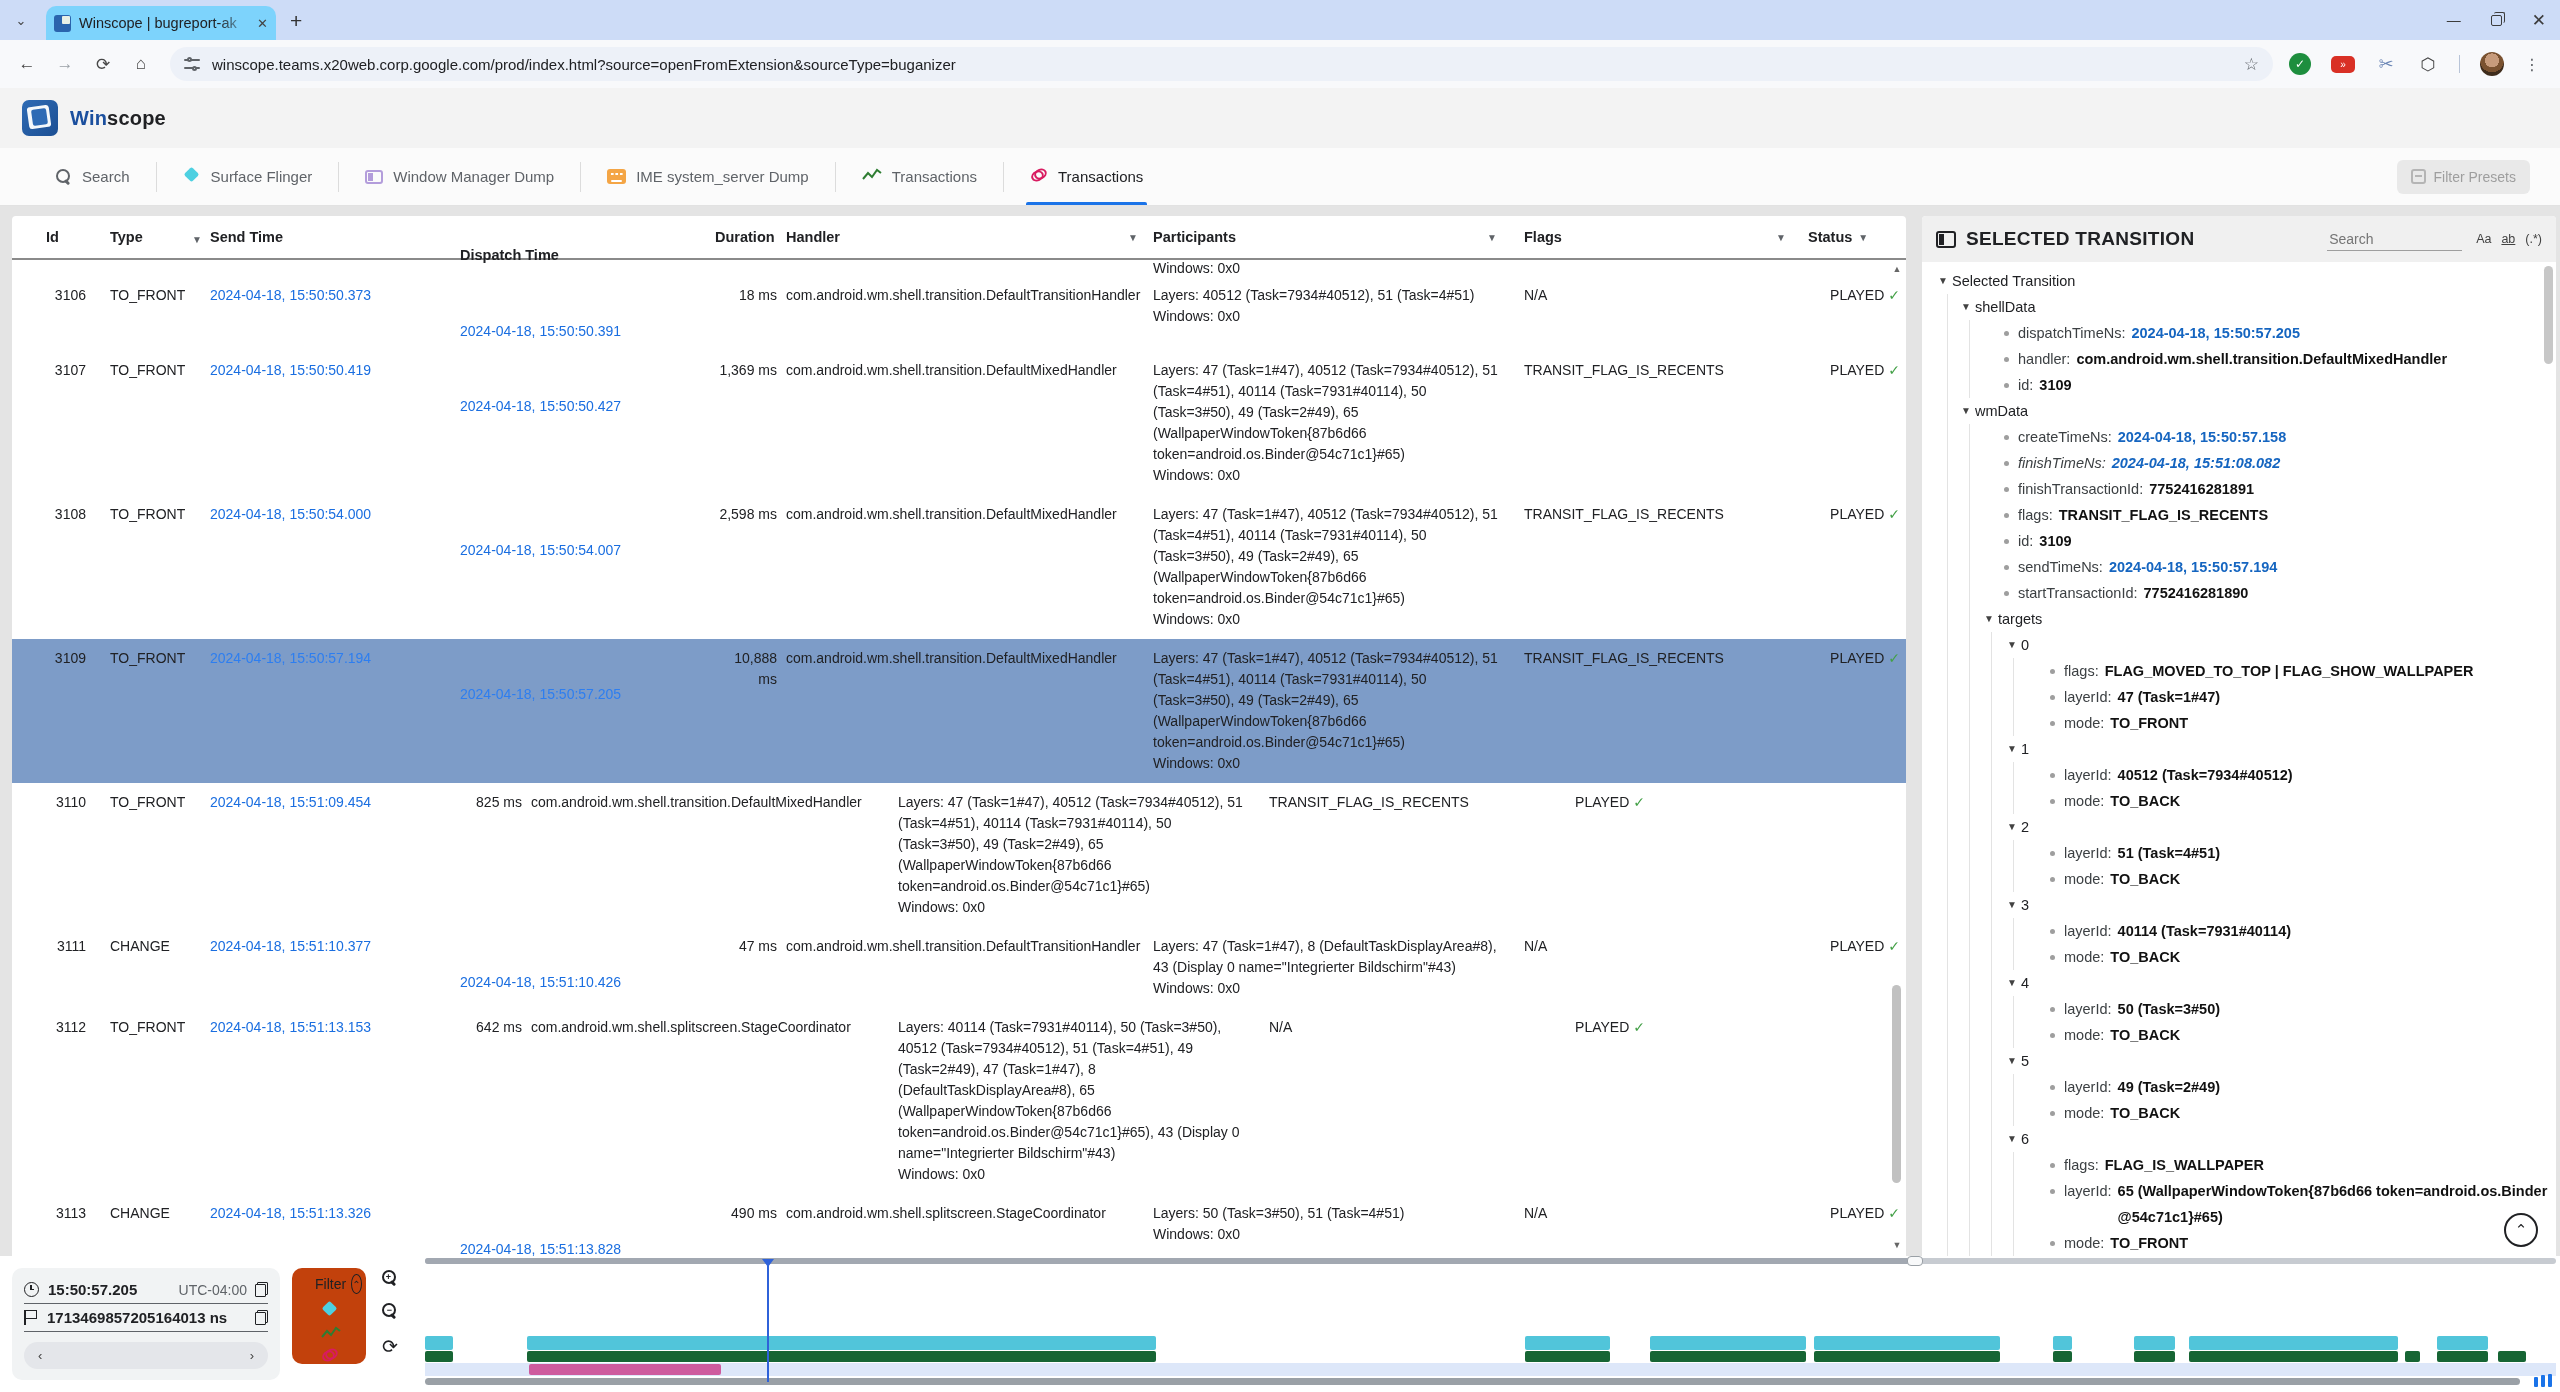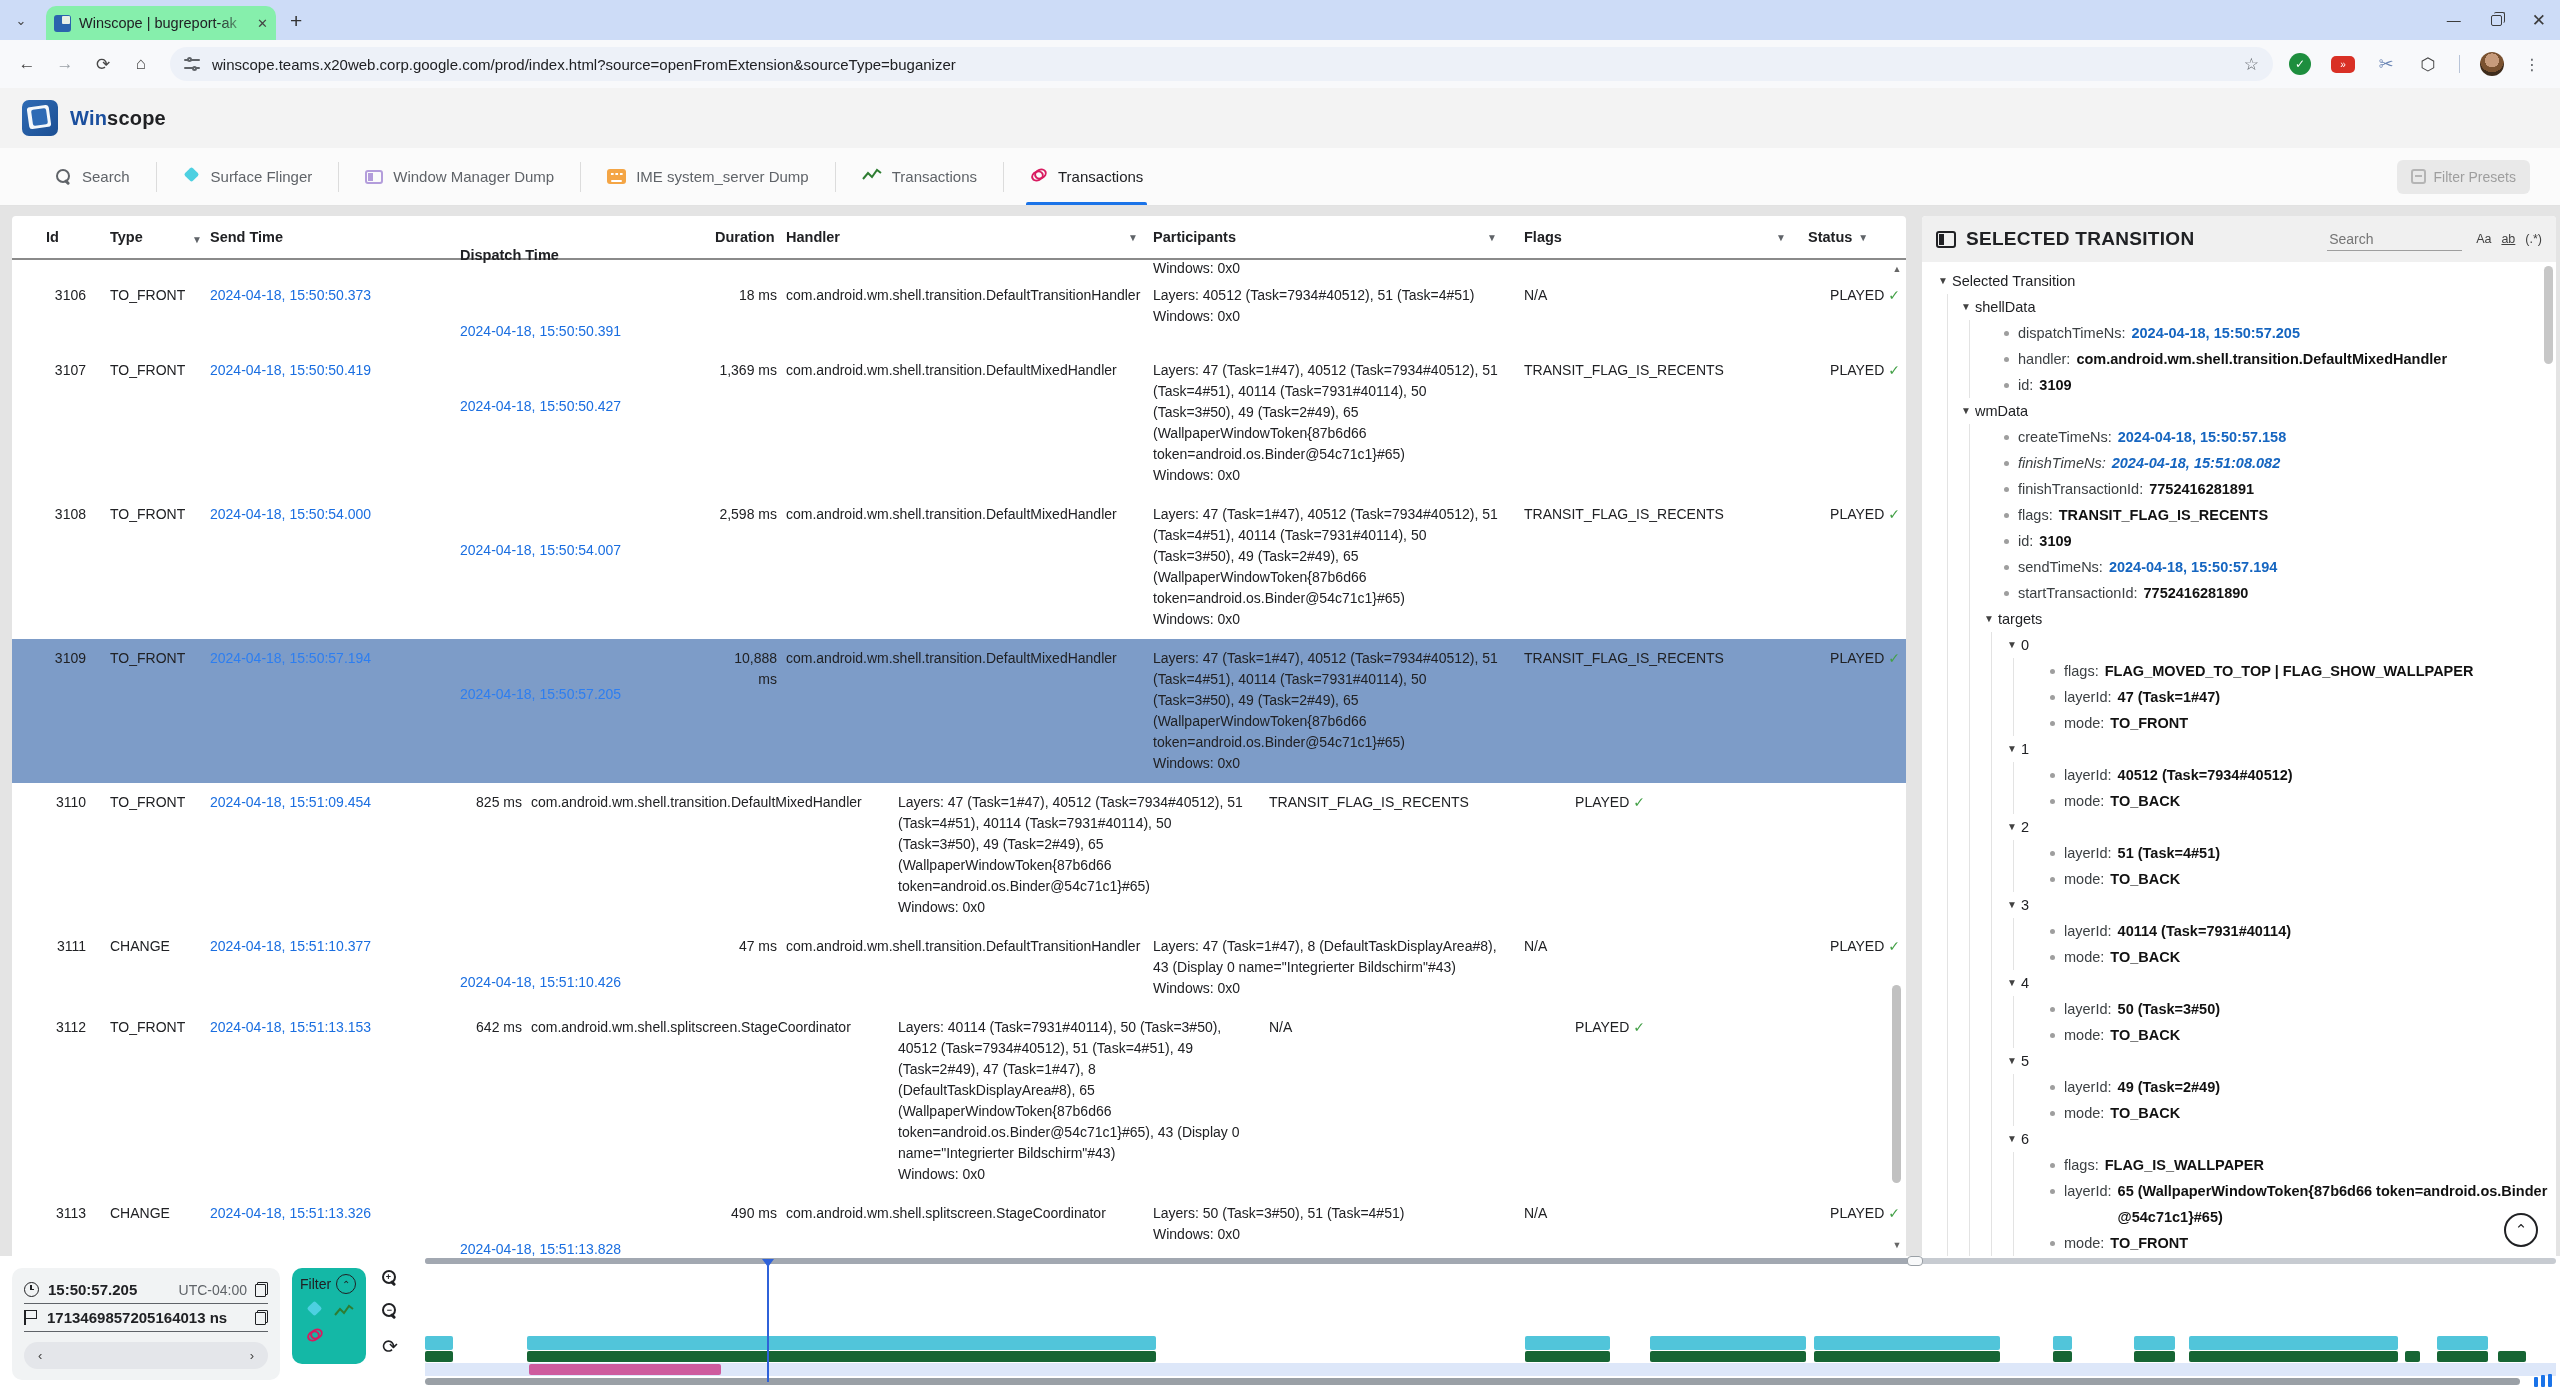--- a/index.html
+++ b/index.html
@@ -2,21 +2,21 @@
 <html><head>
 <meta charset="utf-8">
 <style>
   * { box-sizing: border-box; margin: 0; padding: 0; }
   html,body { width:2560px; height:1392px; overflow:hidden;
     font-family:"Liberation Sans","DejaVu Sans",sans-serif; background:#fff; }
 
   
   .tabstrip { height:40px; background:#cddcf7; display:flex; align-items:center; position:relative; }
   .tab-search-caret { width:26px;height:26px;margin-left:8px;border-radius:50%;display:flex;align-items:center;justify-content:center;color:#444;font-size:13px; }
-  .btab { margin-left:12px; width:230px; height:34px; background:#86efac; border-radius:10px 10px 0 0; display:flex; align-items:center; padding:0 8px; position:relative; top:3px; }
+  .btab { margin-left:12px; width:230px; height:34px; background:#7dd3fc; border-radius:10px 10px 0 0; display:flex; align-items:center; padding:0 8px; position:relative; top:3px; }
   .btab .fav { width:17px;height:17px;border-radius:3px;background:#2a64ad;position:relative;flex:none; }
   .btab .fav:after{content:"";position:absolute;right:1px;top:1px;width:8px;height:8px;background:#e8f0e6;border-radius:1px;}
   .btab .t { font-size:14.5px;color:#202124;margin-left:8px;white-space:nowrap;overflow:hidden;flex:1;
     -webkit-mask-image:linear-gradient(90deg,#000 80%,transparent);mask-image:linear-gradient(90deg,#000 80%,transparent);}
   .btab .x { font-size:13px;color:#444;margin-left:4px;cursor:pointer; }
   .newtab { font-size:21px;color:#333;margin-left:14px;cursor:pointer;line-height:1; }
   .winctl { position:absolute; right:14px; top:0; height:40px; display:flex; align-items:center; gap:30px; color:#3c3c3c; font-size:14px; }
   .winctl span{cursor:pointer;}
   .restore-glyph{display:inline-block;width:11px;height:11px;border:1.5px solid #3c3c3c;border-radius:2px;position:relative;}
   .restore-glyph:after{content:"";position:absolute;left:2px;bottom:2px;right:-4px;top:-4px;border:1.5px solid #3c3c3c;border-left:none;border-bottom:none;border-radius:2px;}
@@ -141,21 +141,21 @@
   .i-clock:after{content:"";position:absolute;left:5px;top:2px;width:1.7px;height:5px;background:#202124;}
   .i-clock:before{content:"";position:absolute;left:5px;top:5.5px;width:4px;height:1.7px;background:#202124;}
   .i-flag{width:13px;height:15px;position:relative;margin-right:10px;flex:none;}
   .i-flag:before{content:"";position:absolute;left:0;top:0;width:1.8px;height:15px;background:#202124;}
   .i-flag:after{content:"";position:absolute;left:1.8px;top:0;width:10px;height:7px;border:1.6px solid #202124;border-left:none;}
   .i-copy{width:13px;height:15px;position:relative;margin-left:8px;flex:none;cursor:pointer;}
   .i-copy:before{content:"";position:absolute;right:0;top:0;width:9px;height:11px;border:1.6px solid #202124;border-radius:1px;background:#f1f3f4;}
   .i-copy:after{content:"";position:absolute;left:0;bottom:0;width:9px;height:11px;border:1.6px solid #202124;border-radius:1px;background:#f1f3f4;}
   .tsnav { margin-top:10px; height:27px; background:#e4e6ea; border-radius:14px; display:flex; align-items:center; justify-content:space-between; padding:0 14px; font-size:13px; color:#444; }
   .tsnav span{cursor:pointer;}
-  .filterbox { position:absolute; left:292px; top:12px; width:74px; height:96px; background:#14b8a6; border-radius:10px; padding:6px 8px; }
+  .filterbox { position:absolute; left:292px; top:12px; width:74px; height:96px; background:#c2410c; border-radius:10px; padding:6px 23px; }
   .filterbox .row1{display:flex;align-items:center;gap:5px;font-size:14px;color:#202124;}
   .circbtn{width:20px;height:20px;border:1.7px solid #202124;border-radius:50%;display:flex;align-items:center;justify-content:center;font-size:10px;cursor:pointer;}
   .filterbox .icons{display:flex;flex-wrap:wrap;gap:6px 10px;margin-top:8px;padding-left:6px;align-items:center;}
   .zoomcol { position:absolute; left:382px; top:14px; display:flex; flex-direction:column; gap:11px; align-items:center; color:#202124;}
   .zoomcol .zb{cursor:pointer;width:22px;height:22px;position:relative;}
   .zb .plus,.zb .minus{position:absolute;left:3px;top:3px;width:6px;font-size:9px;font-weight:bold;text-align:center;line-height:6px;}
 
   .timeline { position:absolute; left:425px; right:0; top:0; bottom:0; }
   .tl-slider { position:absolute; left:0; right:4px; top:2px; height:6px; border-radius:3px; background:#c7cbd1; }
   .tl-slider .range{position:absolute;left:0;top:0;bottom:0;background:#a2a8b1;border-radius:3px;}

